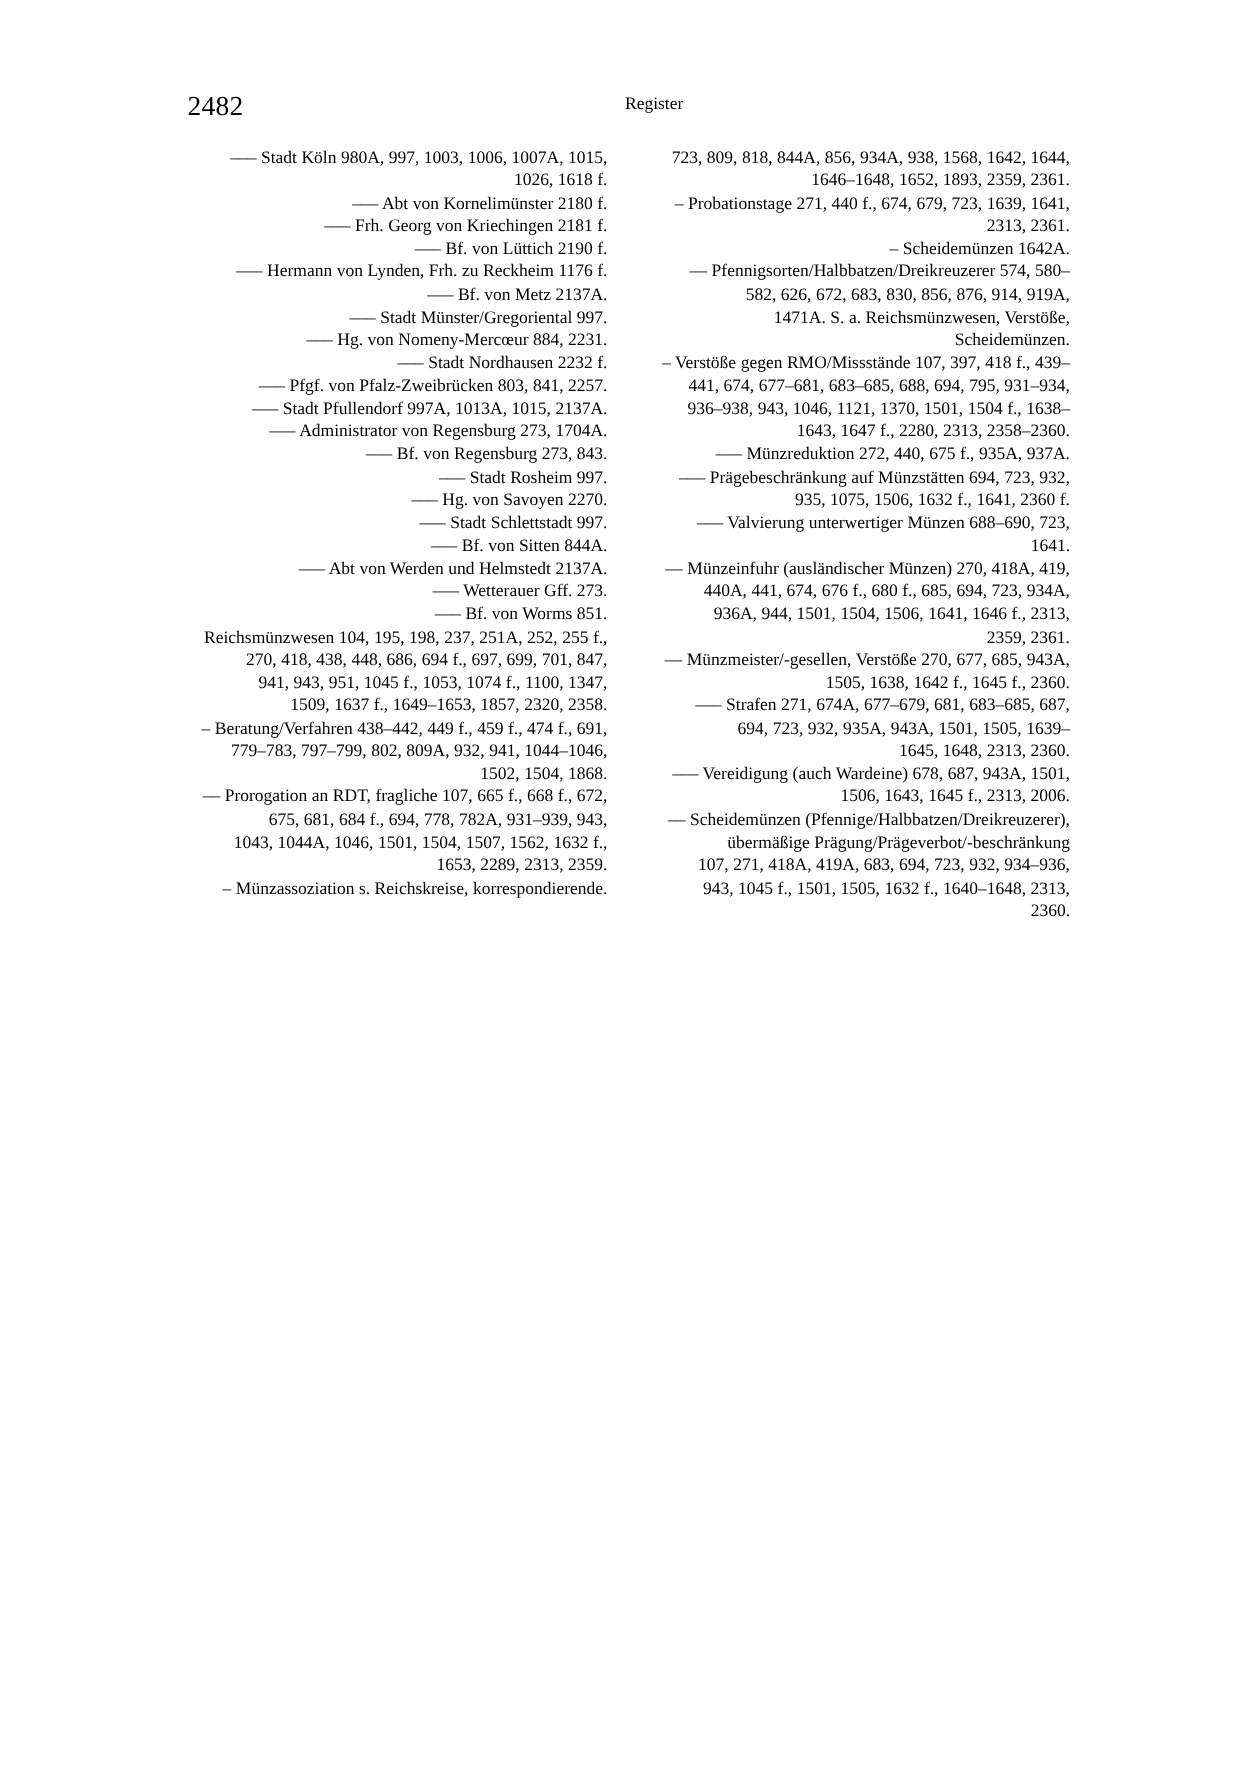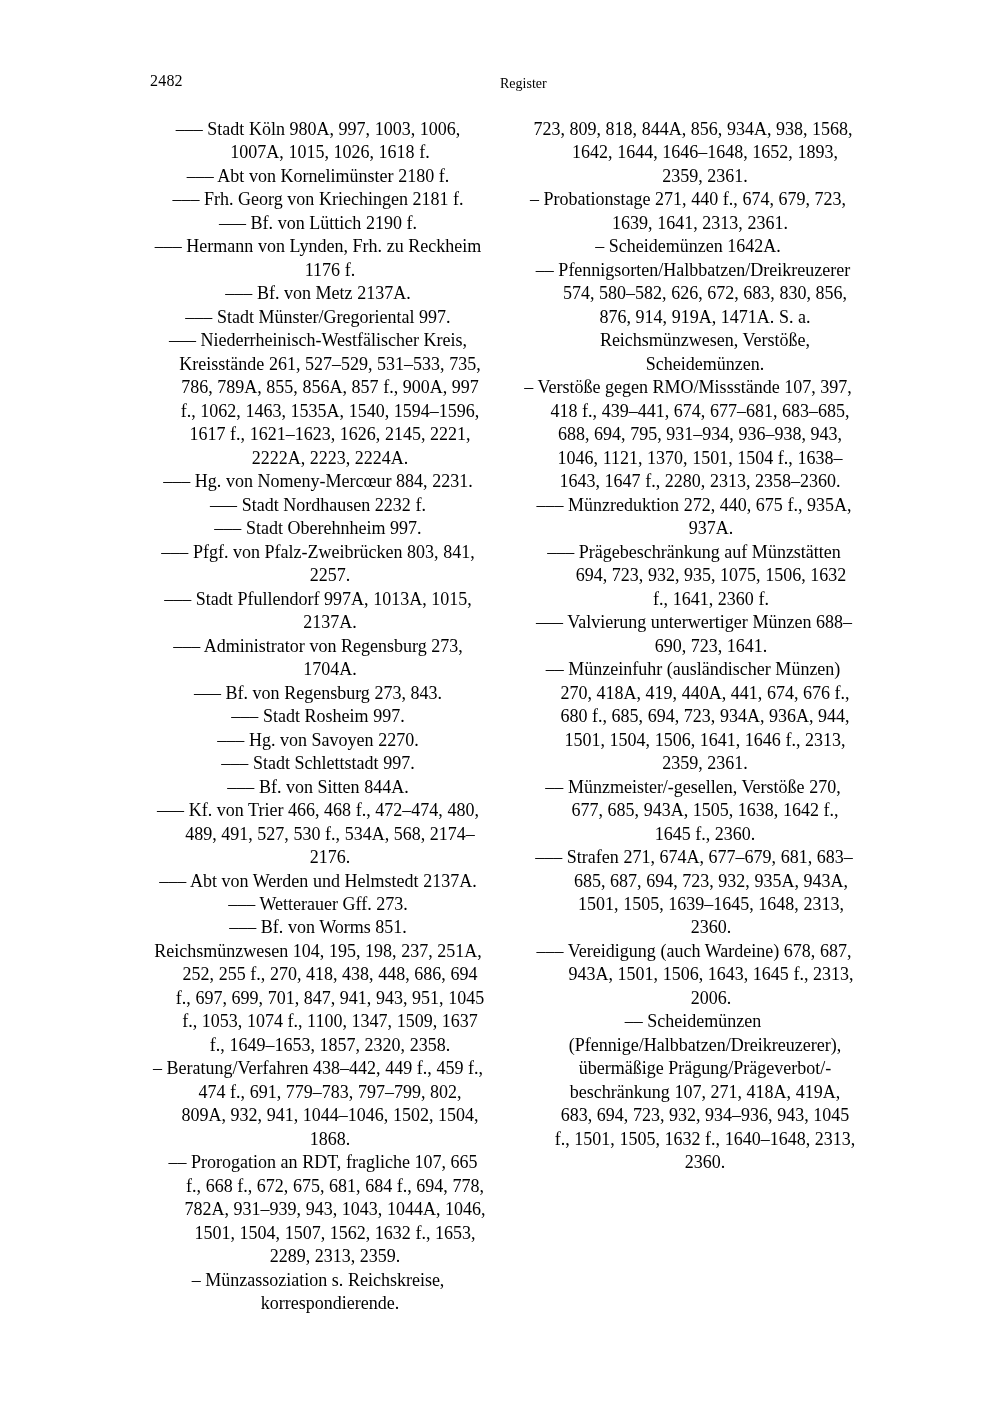--- a/index.html
+++ b/index.html
@@ -25,47 +25,47 @@
     position: absolute;
     left: 150px;
     top: 72px;
     width: 700px;
     height: 28px;
   }
   .folio {
     position: absolute;
     left: 0;
     top: 0;
-    font-size: 16px;
+    font-size: 22px;
     letter-spacing: 0.2px;
   }
   .running-title {
     position: absolute;
     left: 350px;
     top: 4px;
     font-size: 14px;
   }
   .columns {
     position: absolute;
     left: 150px;
     top: 118px;
     width: 706px;
     display: flex;
     gap: 34px;
   }
   .col {
     width: 336px;
   }
   .entry {
-    font-size: 18px;
+    font-size: 14px;
     line-height: 1.305;
     text-indent: -24px;
     padding-left: 24px;
     margin: 0;
-    text-align: center;
+    text-align: right;
     word-spacing: 0.1px;
   }
   .lvl1 { padding-left: 24px; text-indent: -24px; }
   .lvl2 { padding-left: 34px; text-indent: -24px; }
   .lvl3 { padding-left: 46px; text-indent: -34px; }
   .entry + .entry { margin-top: 0px; }
 </style>
 </head>
 <body>
 
@@ -78,33 +78,30 @@
 
   <div class="columns">
     <div class="col" id="col-left">
         <p class="entry lvl1">––– Stadt Köln  980A, 997, 1003, 1006, 1007A, 1015, 1026, 1618 f.</p>
         <p class="entry lvl1">––– Abt von Kornelimünster  2180 f.</p>
         <p class="entry lvl1">––– Frh. Georg von Kriechingen  2181 f.</p>
         <p class="entry lvl1">––– Bf. von Lüttich  2190 f.</p>
         <p class="entry lvl1">––– Hermann von Lynden, Frh. zu Reckheim  1176 f.</p>
         <p class="entry lvl1">––– Bf. von Metz  2137A.</p>
         <p class="entry lvl1">––– Stadt Münster/Gregoriental  997.</p>
-        <p class="entry lvl1">––– Niederrheinisch-Westfälischer Kreis, Kreisstände  261, 527–529, 531–533, 735, 786, 789A, 855, 856A, 857 f., 900A, 997 f., 1062, 1463, 1535A, 1540, 1594–1596, 1617 f., 1621–1623, 1626, 2145, 2221, 2222A, 2223, 2224A.</p>
         <p class="entry lvl1">––– Hg. von Nomeny-Mercœur  884, 2231.</p>
         <p class="entry lvl1">––– Stadt Nordhausen  2232 f.</p>
-        <p class="entry lvl1">––– Stadt Oberehnheim  997.</p>
         <p class="entry lvl1">––– Pfgf. von Pfalz-Zweibrücken  803, 841, 2257.</p>
         <p class="entry lvl1">––– Stadt Pfullendorf  997A, 1013A, 1015, 2137A.</p>
         <p class="entry lvl1">––– Administrator von Regensburg  273, 1704A.</p>
         <p class="entry lvl1">––– Bf. von Regensburg  273, 843.</p>
         <p class="entry lvl1">––– Stadt Rosheim  997.</p>
         <p class="entry lvl1">––– Hg. von Savoyen  2270.</p>
         <p class="entry lvl1">––– Stadt Schlettstadt  997.</p>
         <p class="entry lvl1">––– Bf. von Sitten  844A.</p>
-        <p class="entry lvl1">––– Kf. von Trier  466, 468 f., 472–474, 480, 489, 491, 527, 530 f., 534A, 568, 2174–2176.</p>
         <p class="entry lvl1">––– Abt von Werden und Helmstedt  2137A.</p>
         <p class="entry lvl1">––– Wetterauer Gff.  273.</p>
         <p class="entry lvl1">––– Bf. von Worms  851.</p>
         <p class="entry lvl1">Reichsmünzwesen  104, 195, 198, 237, 251A, 252, 255 f., 270, 418, 438, 448, 686, 694 f., 697, 699, 701, 847, 941, 943, 951, 1045 f., 1053, 1074 f., 1100, 1347, 1509, 1637 f., 1649–1653, 1857, 2320, 2358.</p>
         <p class="entry lvl1">– Beratung/Verfahren  438–442, 449 f., 459 f., 474 f., 691, 779–783, 797–799, 802, 809A, 932, 941, 1044–1046, 1502, 1504, 1868.</p>
         <p class="entry lvl2">–– Prorogation an RDT, fragliche  107, 665 f., 668 f., 672, 675, 681, 684 f., 694, 778, 782A, 931–939, 943, 1043, 1044A, 1046, 1501, 1504, 1507, 1562, 1632 f., 1653, 2289, 2313, 2359.</p>
         <p class="entry lvl1">– Münzassoziation  s. Reichskreise, korrespondierende.</p>
       </div>
     <div class="col" id="col-right">
         <p class="entry lvl2">723, 809, 818, 844A, 856, 934A, 938, 1568, 1642, 1644, 1646–1648, 1652, 1893, 2359, 2361.</p>

